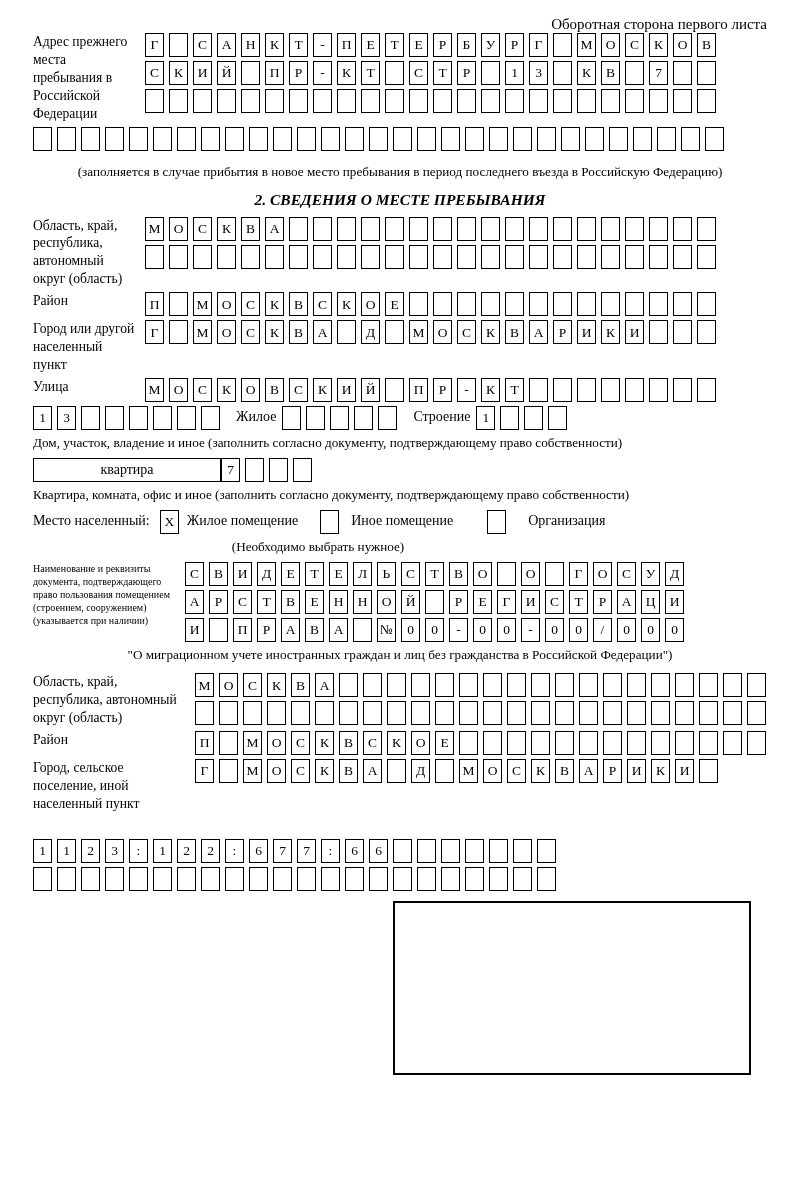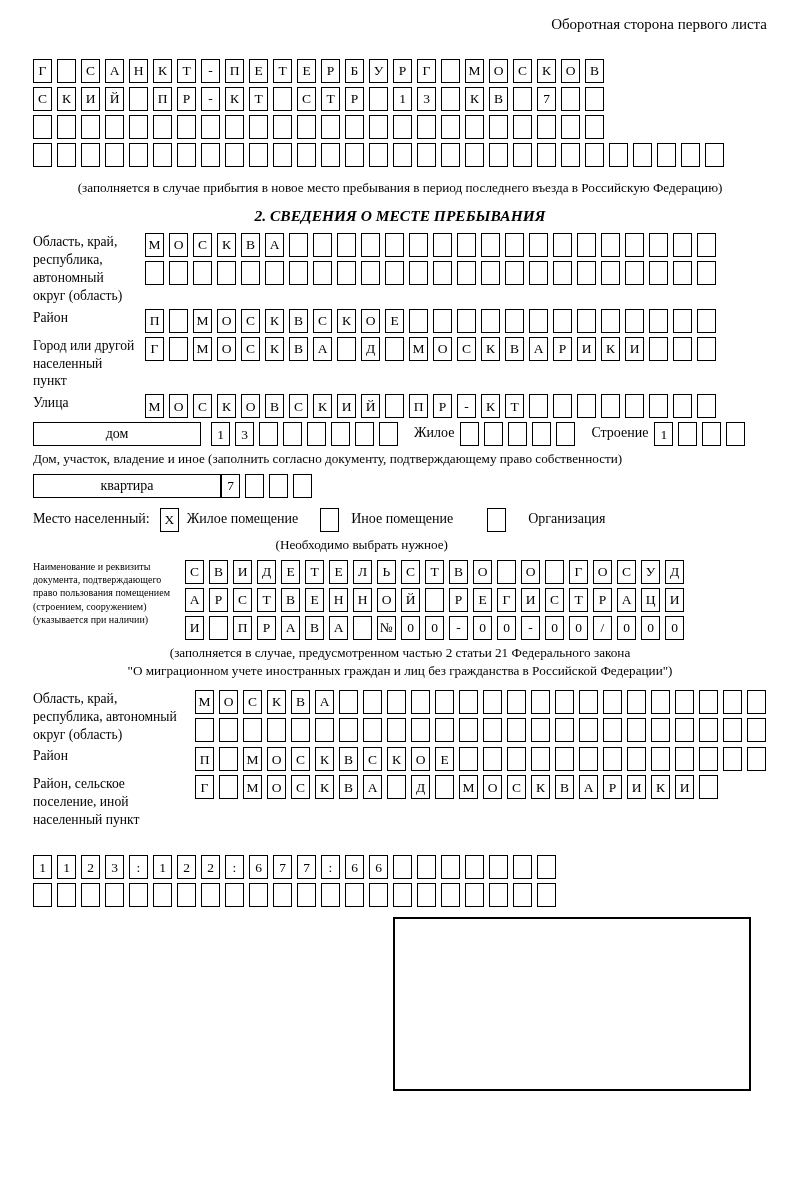--- a/index.html
+++ b/index.html
@@ -1,47 +1,48 @@
 <!DOCTYPE html>
 <html><head>
 <meta charset="utf-8">
 <style>
   html,body{margin:0;padding:0;background:#fff;color:#000;}
   body{width:800px;height:1180px;overflow:hidden;font-family:"Liberation Serif", serif;}
   .page{padding:16px 33px 0 33px;box-sizing:border-box;}
-  .hdr{text-align:right;font-size:15px;margin-bottom:26px;}
+  .hdr{text-align:right;font-size:15px;}
   .row{display:flex;align-items:flex-start;margin-bottom:4px;}
   .lbl{font-size:13.6px;line-height:1.32;padding-right:8px;box-sizing:border-box;flex:0 0 auto;}
   .w105{flex-basis:112px;}
   .w160{flex-basis:162px;}
   .w150{flex-basis:152px;font-size:10px;}
   .cellcol{display:flex;flex-direction:column;gap:4px;}
   .cells{display:flex;flex-wrap:nowrap;gap:5px;}
   .cell{flex:0 0 auto;width:17px;height:22px;border:1.6px solid #000;display:flex;align-items:center;justify-content:center;font-size:13.5px;line-height:1;}
   .wbox{border:1.6px solid #000;height:22px;display:flex;align-items:center;justify-content:center;font-size:14px;flex:0 0 auto;}
   .wbox.dom{width:166px;margin-right:10px;}
   .wbox.kv{width:186px;}
   .inlbl{font-size:14px;line-height:22px;white-space:nowrap;}
   .note{font-size:13.2px;line-height:1.35;}
   .center{text-align:center;}
   .sect-title{font-size:15.5px;font-weight:bold;text-align:center;margin:10px 0 8px 0;font-style:italic;}
   .gap6{height:6px;}
   .gap10{height:10px;}
   .house .inlbl{margin:0 6px 0 16px;}
-  .staynote{margin-left:155px;width:260px;text-align:right;margin-top:2px;}
+  .staynote{margin-left:155px;width:260px;text-align:center;margin-top:2px;}
   .stampbox{margin-left:360px;margin-top:10px;width:358px;height:174px;border:2px solid #000;box-sizing:border-box;}
 </style>
 </head>
 <body>
 
 <div class="page">
 
   <div class="hdr">Оборотная сторона первого листа</div>
 
   <div class="row">
+    <div class="lbl w105">Адрес прежнего места пребывания в Российской Федерации</div>
     <div class="cellcol">
       <div class="cells">
           <span class="cell">Г</span>
           <span class="cell"></span>
           <span class="cell">С</span>
           <span class="cell">А</span>
           <span class="cell">Н</span>
           <span class="cell">К</span>
           <span class="cell">Т</span>
           <span class="cell">-</span>
@@ -293,21 +294,20 @@
         <span class="cell"></span>
         <span class="cell"></span>
         <span class="cell"></span>
         <span class="cell"></span>
         <span class="cell"></span>
         <span class="cell"></span>
       </div>
   </div>
 
   <div class="row house">
-    <div class="wbox dom">дом</div>
     <div class="cells">
         <span class="cell">1</span>
         <span class="cell">3</span>
         <span class="cell"></span>
         <span class="cell"></span>
         <span class="cell"></span>
         <span class="cell"></span>
         <span class="cell"></span>
         <span class="cell"></span>
       </div>
@@ -332,20 +332,21 @@
 
   <div class="row">
     <div class="wbox kv">квартира</div>
     <div class="cells">
         <span class="cell">7</span>
         <span class="cell"></span>
         <span class="cell"></span>
         <span class="cell"></span>
       </div>
   </div>
+  <div class="note">Квартира, комната, офис и иное (заполнить согласно документу, подтверждающему право собственности)</div>
   <div class="gap6"></div>
 
   <div class="row">
     <span class="inlbl">Место населенный:</span>
     <div class="cells" style="margin:0 8px 0 10px;">
         <span class="cell">X</span>
       </div>
     <span class="inlbl">Жилое помещение</span>
     <div class="cells" style="margin:0 12px 0 22px;">
         <span class="cell"></span>
@@ -427,21 +428,20 @@
           <span class="cell">0</span>
           <span class="cell">0</span>
           <span class="cell">/</span>
           <span class="cell">0</span>
           <span class="cell">0</span>
           <span class="cell">0</span>
         </div>
     </div>
   </div>
 
-  <div class="note center">(заполняется в случае, предусмотренном частью 2 статьи 21 Федерального закона</div>
   <div class="note center">"О миграционном учете иностранных граждан и лиц без гражданства в Российской Федерации")</div>
   <div class="gap10"></div>
 
   <div class="row">
     <div class="lbl w160">Область, край, республика, автономный округ (область)</div>
     <div class="cellcol">
       <div class="cells">
           <span class="cell">М</span>
           <span class="cell">О</span>
           <span class="cell">С</span>
@@ -520,21 +520,21 @@
         <span class="cell"></span>
         <span class="cell"></span>
         <span class="cell"></span>
         <span class="cell"></span>
         <span class="cell"></span>
         <span class="cell"></span>
       </div>
   </div>
 
   <div class="row">
-    <div class="lbl w160">Район, сельское поселение, иной населенный пункт</div>
+    <div class="lbl w160">Город, сельское поселение, иной населенный пункт</div>
     <div class="cells">
         <span class="cell">Г</span>
         <span class="cell"></span>
         <span class="cell">М</span>
         <span class="cell">О</span>
         <span class="cell">С</span>
         <span class="cell">К</span>
         <span class="cell">В</span>
         <span class="cell">А</span>
         <span class="cell"></span>

